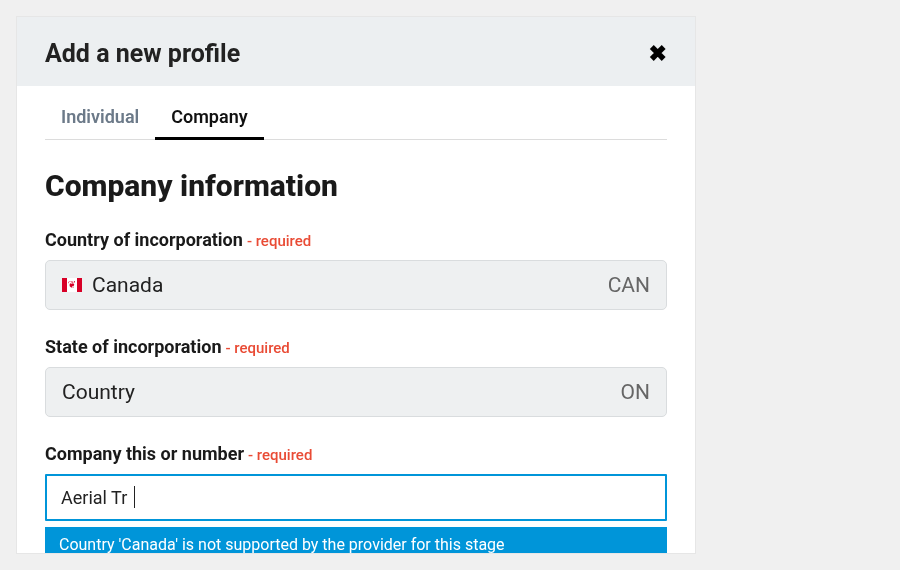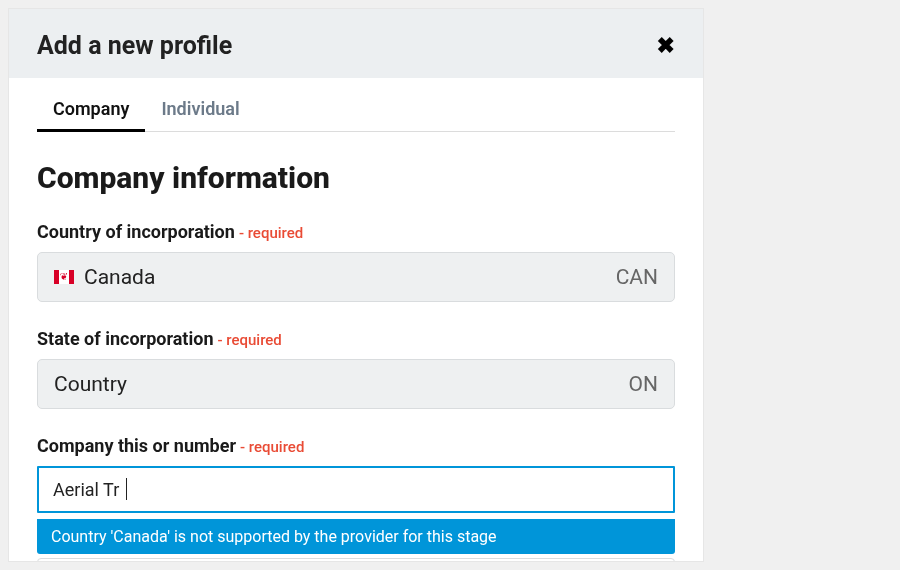--- a/index.html
+++ b/index.html
@@ -6,21 +6,21 @@
     body {
       font-family: -apple-system, BlinkMacSystemFont, "Segoe UI", Roboto, "Helvetica Neue", Arial, sans-serif;
       background: #f0f0f0;
       width: 900px;
       height: 570px;
       overflow: hidden;
     }
     .page {
       width: 712px;
       height: 570px;
-      padding: 8px;
+      padding: 16px;
     }
     .modal {
       background: #fff;
       width: 100%;
       height: 100%;
       overflow: hidden;
       border: 1px solid #e6e6e6;
     }
     .modal-header {
       background: #eceff1;
@@ -198,22 +198,22 @@
 
 <div class="page">
   <div class="modal">
     <div class="modal-header">
       <div class="modal-title">Add a new profile</div>
       <div class="close-x">✖</div>
     </div>
     <div class="modal-body">
 
       <div class="tabs">
+        <div class="tab inactive">Individual</div>
         <div class="tab active">Company</div>
-        <div class="tab inactive">Individual</div>
       </div>
 
       <div class="section-heading">
         <div class="section-title">Company information</div>
       </div>
 
       <div class="field">
         <div class="field-label-row">
           <span class="field-label">Country of incorporation</span>
           <span class="required-tag">- required</span>

